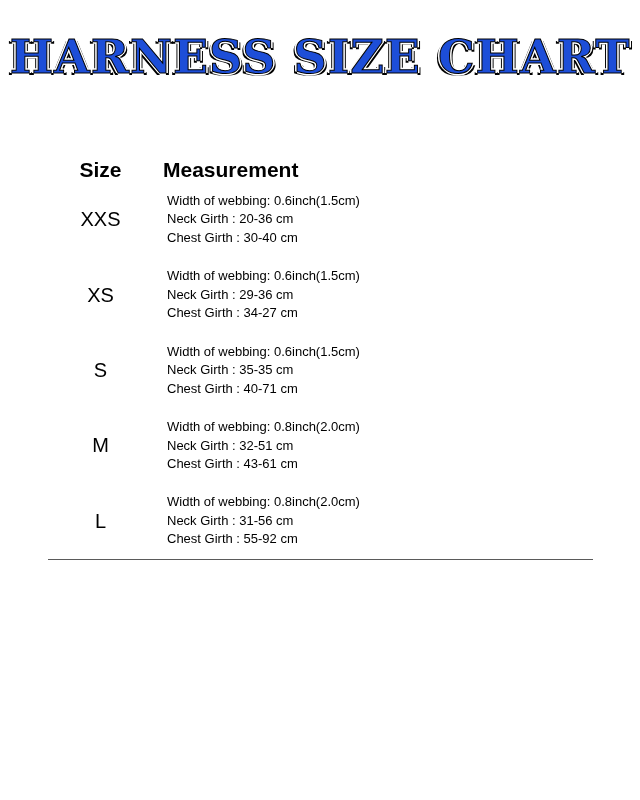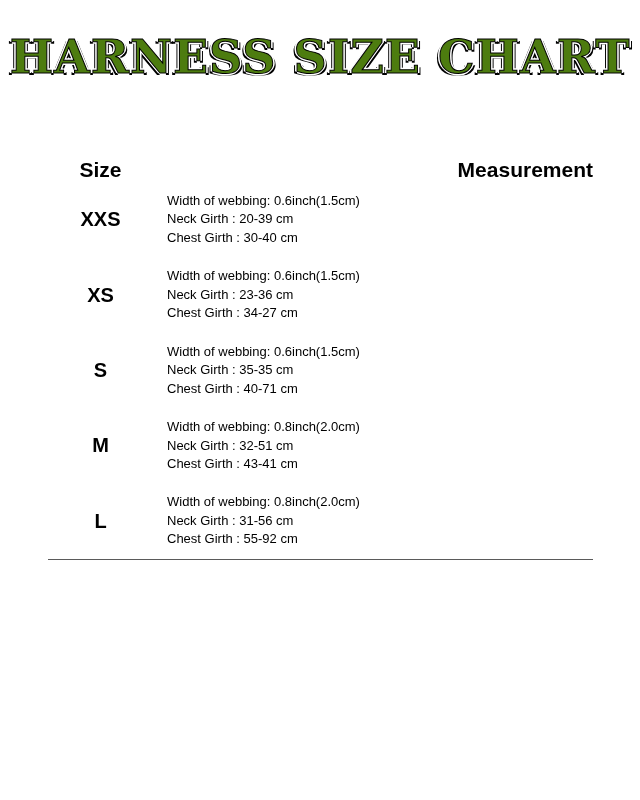--- a/index.html
+++ b/index.html
@@ -24,21 +24,21 @@
     position: absolute;
     top: 32px;
     left: 0;
     width: 640px;
     text-align: center;
     font-family: "DejaVu Serif", serif;
     font-weight: bold;
     font-size: 46px;
     letter-spacing: 1px;
     line-height: 1.1;
-    color: #4d7c0f;
+    color: #1d4ed8;
     -webkit-text-stroke: 1px #000;
     text-shadow:
        2px 0 0 #fff, -2px 0 0 #fff, 0 2px 0 #fff, 0 -2px 0 #fff,
        3px 2px 0 #000, -3px 2px 0 #000;
     white-space: nowrap;
   }
   .table-wrap {
     position: absolute;
     top: 158px;
     left: 48px;
@@ -63,35 +63,35 @@
   }
   .head-size {
     font-size: 21px;
     font-weight: bold;
     text-align: center;
     font-family: "Liberation Sans", sans-serif;
   }
   .head-meas {
     font-size: 21px;
     font-weight: bold;
-    text-align: right;
+    text-align: left;
     font-family: "Liberation Sans", sans-serif;
     border-left: 2px solid #3a3a3a;
     padding-left: 10px !important;
   }
   .body-row td {
     border-bottom: 1.5px solid #5a5a5a;
   }
   .body-row:last-child td {
     border-bottom: 1.5px solid #5a5a5a;
   }
   .cell-size {
     text-align: center;
     font-size: 20px;
-    font-weight: 700;
+    font-weight: 400;
     font-family: "Liberation Sans", sans-serif;
   }
   .cell-meas {
     border-left: 2px solid #3a3a3a;
     padding: 10px 0 10px 14px !important;
     font-size: 13px;
     line-height: 1.42;
     font-family: "Liberation Sans", sans-serif;
     white-space: nowrap;
   }
@@ -116,46 +116,46 @@
         <tr class="head-row">
           <th class="head-size">Size</th>
           <th class="head-meas">Measurement</th>
         </tr>
       </thead>
       <tbody>
         <tr class="body-row">
           <td class="cell-size">XXS</td>
           <td class="cell-meas">
             <span class="meas-line">Width of webbing: 0.6inch(1.5cm)</span>
-            <span class="meas-line">Neck Girth :  20-39 cm</span>
+            <span class="meas-line">Neck Girth :  20-36 cm</span>
             <span class="meas-line">Chest Girth : 30-40 cm</span>
           </td>
         </tr>
         <tr class="body-row">
           <td class="cell-size">XS</td>
           <td class="cell-meas">
             <span class="meas-line">Width of webbing: 0.6inch(1.5cm)</span>
-            <span class="meas-line">Neck Girth :  23-36 cm</span>
+            <span class="meas-line">Neck Girth :  29-36 cm</span>
             <span class="meas-line">Chest Girth : 34-27 cm</span>
           </td>
         </tr>
         <tr class="body-row">
           <td class="cell-size">S</td>
           <td class="cell-meas">
             <span class="meas-line">Width of webbing: 0.6inch(1.5cm)</span>
             <span class="meas-line">Neck Girth :  35-35 cm</span>
             <span class="meas-line">Chest Girth : 40-71 cm</span>
           </td>
         </tr>
         <tr class="body-row">
           <td class="cell-size">M</td>
           <td class="cell-meas">
             <span class="meas-line">Width of webbing: 0.8inch(2.0cm)</span>
             <span class="meas-line">Neck Girth :  32-51 cm</span>
-            <span class="meas-line">Chest Girth : 43-41 cm</span>
+            <span class="meas-line">Chest Girth : 43-61 cm</span>
           </td>
         </tr>
         <tr class="body-row">
           <td class="cell-size">L</td>
           <td class="cell-meas">
             <span class="meas-line">Width of webbing: 0.8inch(2.0cm)</span>
             <span class="meas-line">Neck Girth :  31-56 cm</span>
             <span class="meas-line">Chest Girth : 55-92 cm</span>
           </td>
         </tr>

